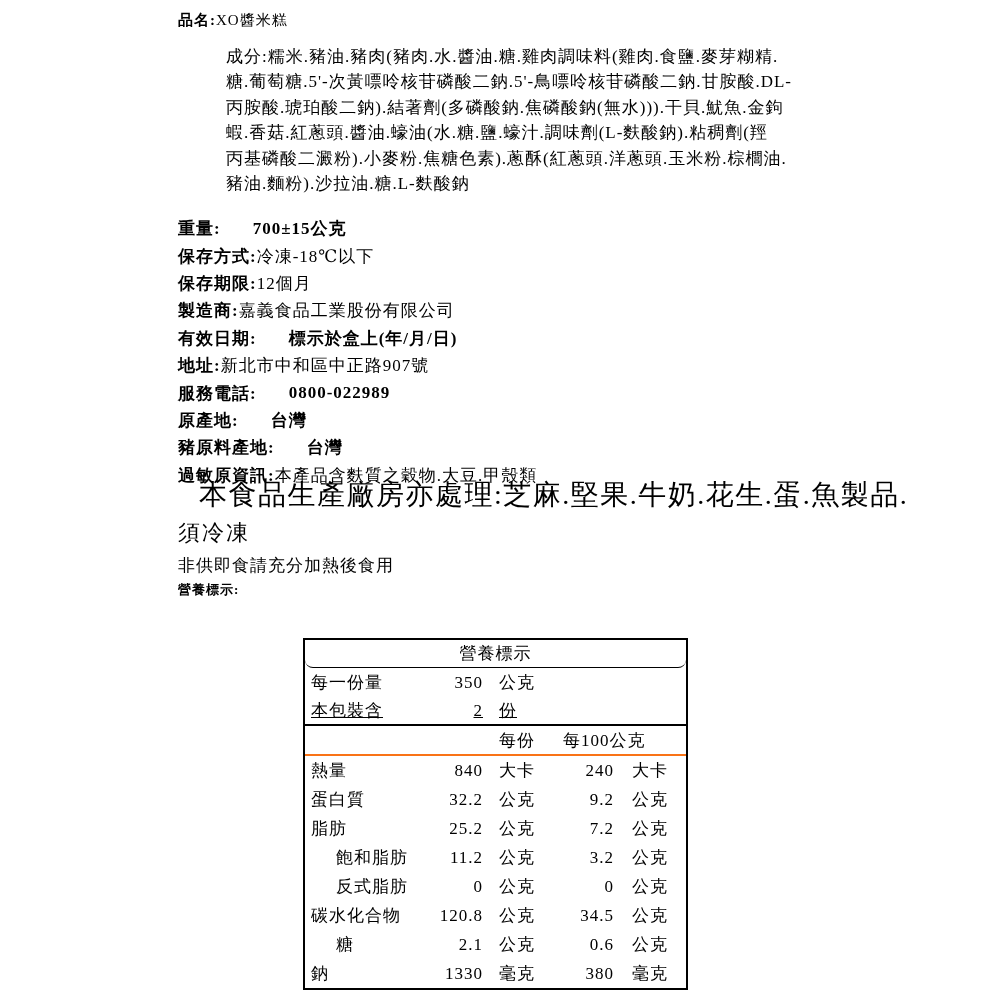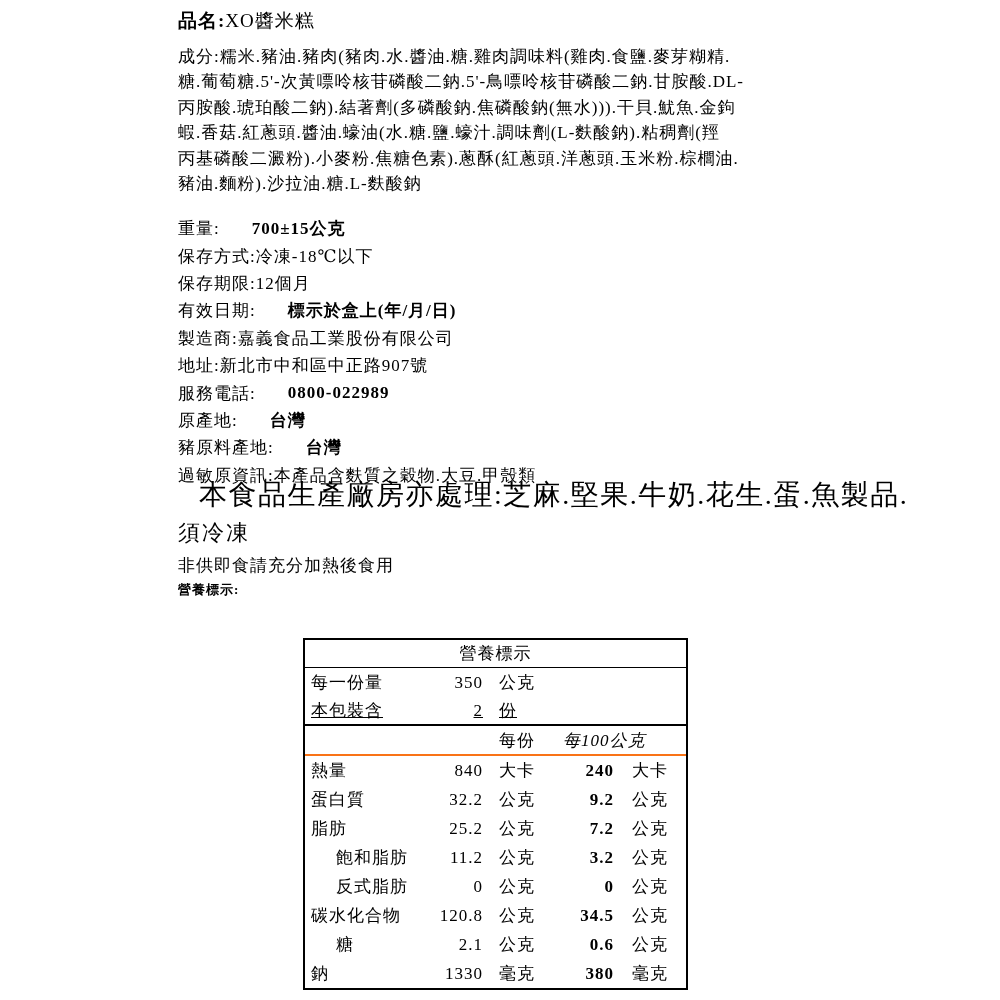--- a/index.html
+++ b/index.html
@@ -6,67 +6,68 @@
   body {
     width: 1000px; height: 1000px;
     background: #ffffff;
     font-family: "Liberation Serif", "DejaVu Serif", serif;
     color: #000;
   }
   .page { position: relative; width: 1000px; height: 1000px; background: #fff; overflow: hidden; }
 
   .abs { position: absolute; left: 178px; }
 
-  .t { font-size: 19px; letter-spacing: 1px; line-height: 25px; }
+  .t { font-size: 15px; letter-spacing: 1px; line-height: 25px; }
   .b { font-weight: bold; }
 
   .product-line { top: 8px; }
 
   .ingredients {
     top: 44px;
     width: 660px;
     white-space: pre-line;
     font-size: 17px;
     letter-spacing: 1px;
     line-height: 25.4px;
+    margin-left: 48px;
   }
 
   .fields { top: 215px; }
   .field-line { height: 27.4px; display: flex; align-items: center; font-size: 17px; letter-spacing: 1px; }
-  .field-line .label { font-weight: normal; }
+  .field-line .label { font-weight: bold; }
   .field-line.vb .value { font-weight: bold; margin-left: 32px; }
 
   .facility-line { top: 476px; font-size: 28px; letter-spacing: 1.5px; margin-left: 21px; }
   .frozen-line   { top: 518px; font-size: 22px; letter-spacing: 2px; }
   .heating-line  { top: 554px; font-size: 17px; letter-spacing: 1px; }
   .nut-heading   { top: 581px; font-size: 13px; letter-spacing: 1px; font-weight: bold; }
 
   
   .ntable {
     position: absolute; left: 303px; top: 638px;
     width: 385px;
     border: 2px solid #000;
     box-sizing: border-box;
     font-size: 17px;
     letter-spacing: 1px;
     background: #fff;
   }
   .trow { display: flex; align-items: center; height: 29px; padding: 0 6px; box-sizing: border-box; }
-  .trow.title-row { justify-content: center; height: 28px; border-bottom: 1px solid #000; }
+  .trow.title-row { justify-content: center; height: 28px; border-bottom: 1px solid #000; border-radius: 8px; }
   .trow.serv-row2 { border-bottom: 2px solid #000; text-decoration: underline; }
   .trow.head-row  { height: 30px; border-bottom: 2px solid #f97316; }
 
   .c-label { width: 125px; flex: none; }
   .c-label.ind { padding-left: 25px; box-sizing: border-box; }
   .c-v1 { width: 47px; flex: none; text-align: right; }
   .c-u1 { width: 60px; flex: none; padding-left: 16px; box-sizing: content-box; }
-  .c-v2 { width: 55px; flex: none; text-align: right; font-weight: bold; }
+  .c-v2 { width: 55px; flex: none; text-align: right; }
   .c-u2 { flex: 1; padding-left: 18px; }
 
-  .h-per100 { padding-left: 4px; font-style: italic; }
+  .h-per100 { padding-left: 4px; }
 </style>
 </head>
 <body>
 
 <div class="page">
 
   <div class="abs t product-line">
     <span class="b">品名:</span><span>XO醬米糕</span>
   </div>
 
@@ -83,27 +84,27 @@
         <span class="value">700±15公克</span>
       </div>
     <div class="field-line">
         <span class="label">保存方式:</span>
         <span class="value">冷凍-18℃以下</span>
       </div>
     <div class="field-line">
         <span class="label">保存期限:</span>
         <span class="value">12個月</span>
       </div>
+    <div class="field-line">
+        <span class="label">製造商:</span>
+        <span class="value">嘉義食品工業股份有限公司</span>
+      </div>
     <div class="field-line vb">
         <span class="label">有效日期:</span>
         <span class="value">標示於盒上(年/月/日)</span>
-      </div>
-    <div class="field-line">
-        <span class="label">製造商:</span>
-        <span class="value">嘉義食品工業股份有限公司</span>
       </div>
     <div class="field-line">
         <span class="label">地址:</span>
         <span class="value">新北市中和區中正路907號</span>
       </div>
     <div class="field-line vb">
         <span class="label">服務電話:</span>
         <span class="value">0800-022989</span>
       </div>
     <div class="field-line vb">

